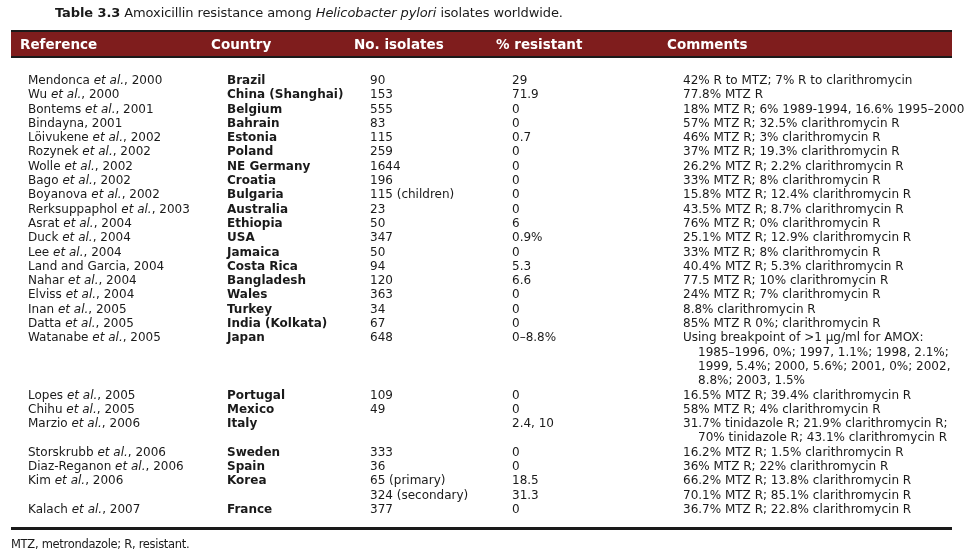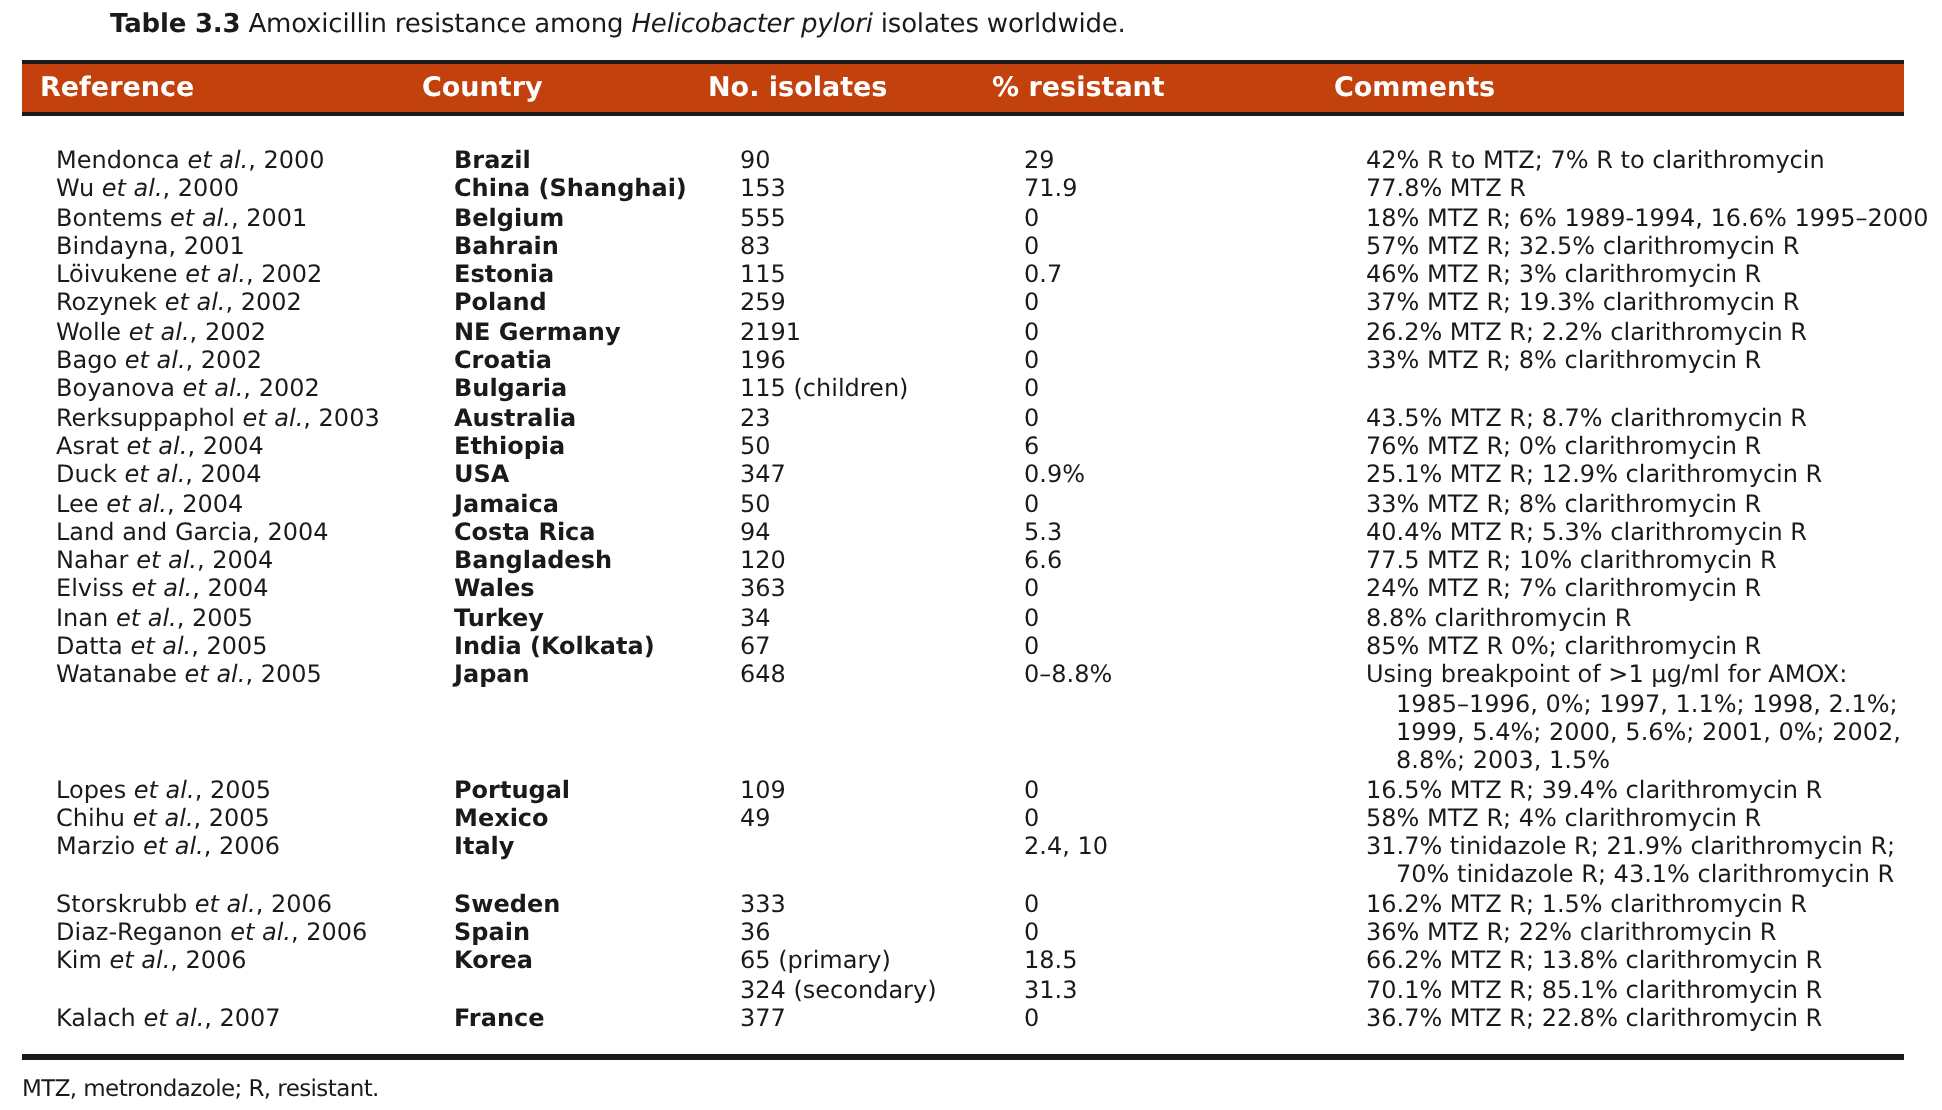--- a/index.html
+++ b/index.html
@@ -11,21 +11,21 @@
     position: absolute; left: 11px; top: 5px;
     font-size: 13px; letter-spacing: -0.1px; white-space: nowrap; margin-left: 44px;
   }
   .caption .lbl { font-weight: bold; }
   .caption i { font-style: italic; }
   .topline {
     position: absolute; left: 11px; top: 30px; width: 941px; height: 2px; background: #1a1a1a;
   }
   .header {
     position: absolute; left: 11px; top: 32px; width: 941px; height: 24px;
-    background: #c2410c; color: #ffffff; font-weight: bold; font-size: 13.5px;
+    background: #7f1d1d; color: #ffffff; font-weight: bold; font-size: 13.5px;
     border-bottom: 2px solid #1a1a1a;
   }
   .header span { position: absolute; top: 4px; white-space: nowrap; }
   .rows { position: absolute; left: 16px; top: 73px; width: 888px; }
   .row { position: relative; font-size: 12px; line-height: 14.3px; }
   .cell { position: absolute; top: 0; white-space: nowrap; }
   .c-ref { left: 12px; }
   .c-cty { left: 211px; font-weight: bold; }
   .c-iso { left: 354px; }
   .c-pct { left: 496px; }
@@ -144,21 +144,21 @@
       <div class="cell c-com">
         <span class="line">37% MTZ R; 19.3% clarithromycin R</span>
       </div>
     </div>
     <div class="row" style="height: 14.3px;">
       <div class="cell c-ref"><span>Wolle</span><span> </span><i>et al.</i><span>, </span><span>2002</span></div>
       <div class="cell c-cty">
         <span class="line">NE Germany</span>
       </div>
       <div class="cell c-iso">
-        <span class="line">2191</span>
+        <span class="line">1644</span>
       </div>
       <div class="cell c-pct">
         <span class="line">0</span>
       </div>
       <div class="cell c-com">
         <span class="line">26.2% MTZ R; 2.2% clarithromycin R</span>
       </div>
     </div>
     <div class="row" style="height: 14.3px;">
       <div class="cell c-ref"><span>Bago</span><span> </span><i>et al.</i><span>, </span><span>2002</span></div>
@@ -178,20 +178,23 @@
     <div class="row" style="height: 14.3px;">
       <div class="cell c-ref"><span>Boyanova</span><span> </span><i>et al.</i><span>, </span><span>2002</span></div>
       <div class="cell c-cty">
         <span class="line">Bulgaria</span>
       </div>
       <div class="cell c-iso">
         <span class="line">115 (children)</span>
       </div>
       <div class="cell c-pct">
         <span class="line">0</span>
+      </div>
+      <div class="cell c-com">
+        <span class="line">15.8% MTZ R; 12.4% clarithromycin R</span>
       </div>
     </div>
     <div class="row" style="height: 14.3px;">
       <div class="cell c-ref"><span>Rerksuppaphol</span><span> </span><i>et al.</i><span>, </span><span>2003</span></div>
       <div class="cell c-cty">
         <span class="line">Australia</span>
       </div>
       <div class="cell c-iso">
         <span class="line">23</span>
       </div>

